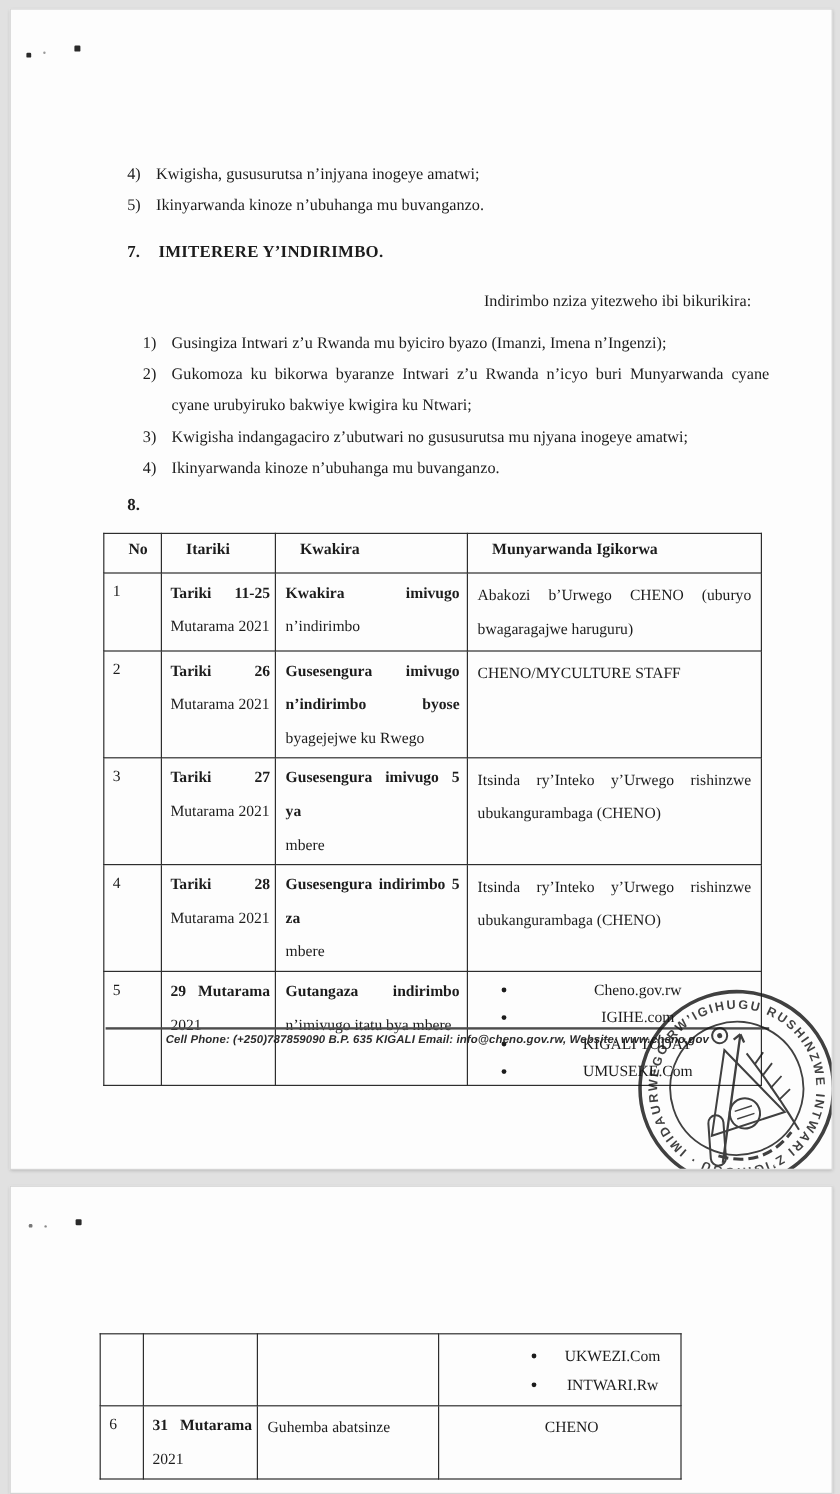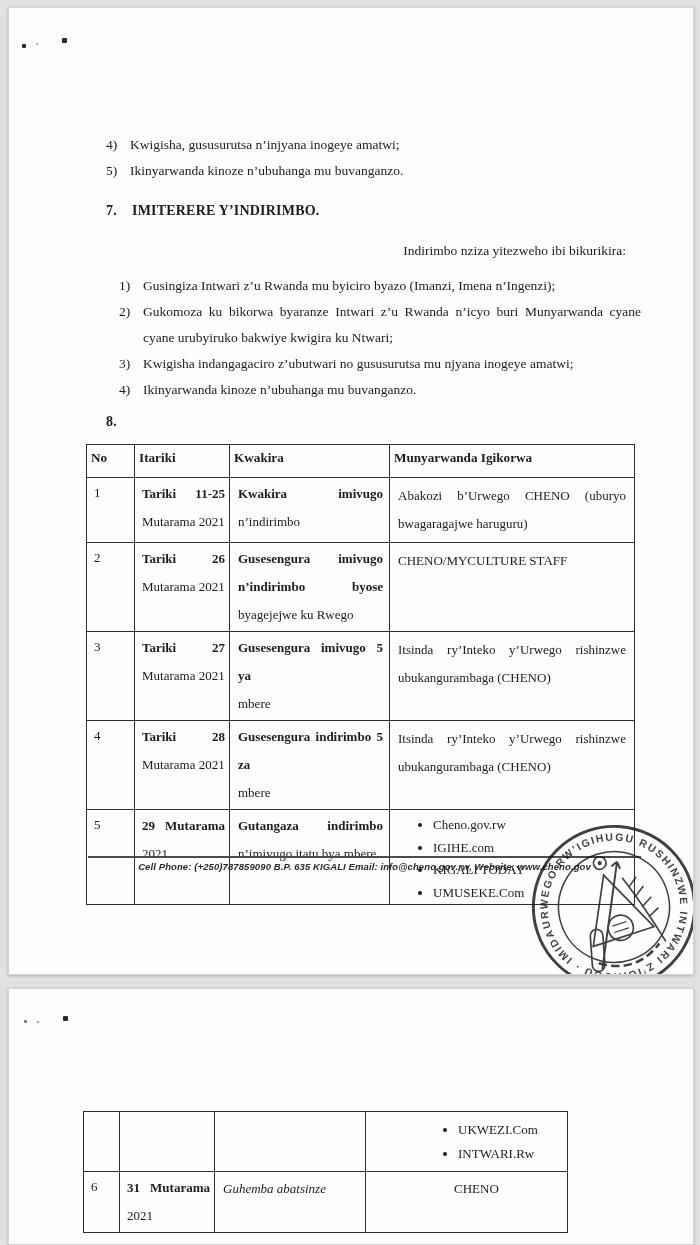--- a/index.html
+++ b/index.html
@@ -27,32 +27,32 @@
 
   .heading{display:flex;font-weight:bold;font-size:14px;letter-spacing:.2px;}
   .heading .n{flex:0 0 26px;}
 
   .para{font-size:13.5px;line-height:22px;}
 
   
   table.sched{border-collapse:collapse;table-layout:fixed;font-size:13px;}
   table.sched td, table.sched th{
     border:1px solid #2e2e2e;vertical-align:top;box-sizing:border-box;
-    padding:2px 4px;overflow:hidden;
+    padding:2px 20px;overflow:hidden;
   }
   table.sched th{text-align:left;font-size:13.2px;padding-top:5px;}
   .c-no{padding-left:7px !important;line-height:26px;}
   .c-date{padding:2px 4px 2px 7px !important;}
   .c-act{padding:2px 6px 2px 8px !important;}
   .c-resp{padding:4px 8px !important;line-height:28px;}
   .just{text-align:justify;}
   .lines .ln{line-height:28px;white-space:nowrap;}
   .lines .ln.spread{white-space:normal;text-align:justify;text-align-last:justify;font-weight:bold;}
 
-  ul.links{list-style:disc;margin:4px 0 0 0;padding-left:39px;font-size:13px;}
+  ul.links{list-style:disc;margin:4px 0 0 0;padding-left:39px;font-size:13px;text-align:center;}
   ul.links li{line-height:22.5px;}
   #page2 ul.links{padding-left:88px;margin-top:6px;}
   #page2 ul.links li{line-height:24px;}
   .resp-plain{padding-left:88px !important;line-height:26px !important;padding-top:4px !important;}
 
   
   .footer-rule{position:absolute;border-top:2px solid #4c4c4c;}
   .footer-text{
     position:absolute;text-align:center;
     font-family:"Liberation Sans", sans-serif;
@@ -272,18 +272,18 @@
       </td>
     </tr>
     <tr style="height:60px">
       <td class="c-no">6</td>
       <td class="c-date">
             <div class="lines">
               <div class="ln spread">31 Mutarama</div>
               <div class="ln">2021</div>
             </div>
           </td>
-      <td class="c-act" style="line-height:26px;padding-top:4px !important;font-style:italic;">Guhemba abatsinze</td>
+      <td class="c-act" style="line-height:26px;padding-top:4px !important;">Guhemba abatsinze</td>
       <td class="resp-plain">CHENO</td>
     </tr>
   </tbody>
     </table>
 </div>
 
 </body></html>

